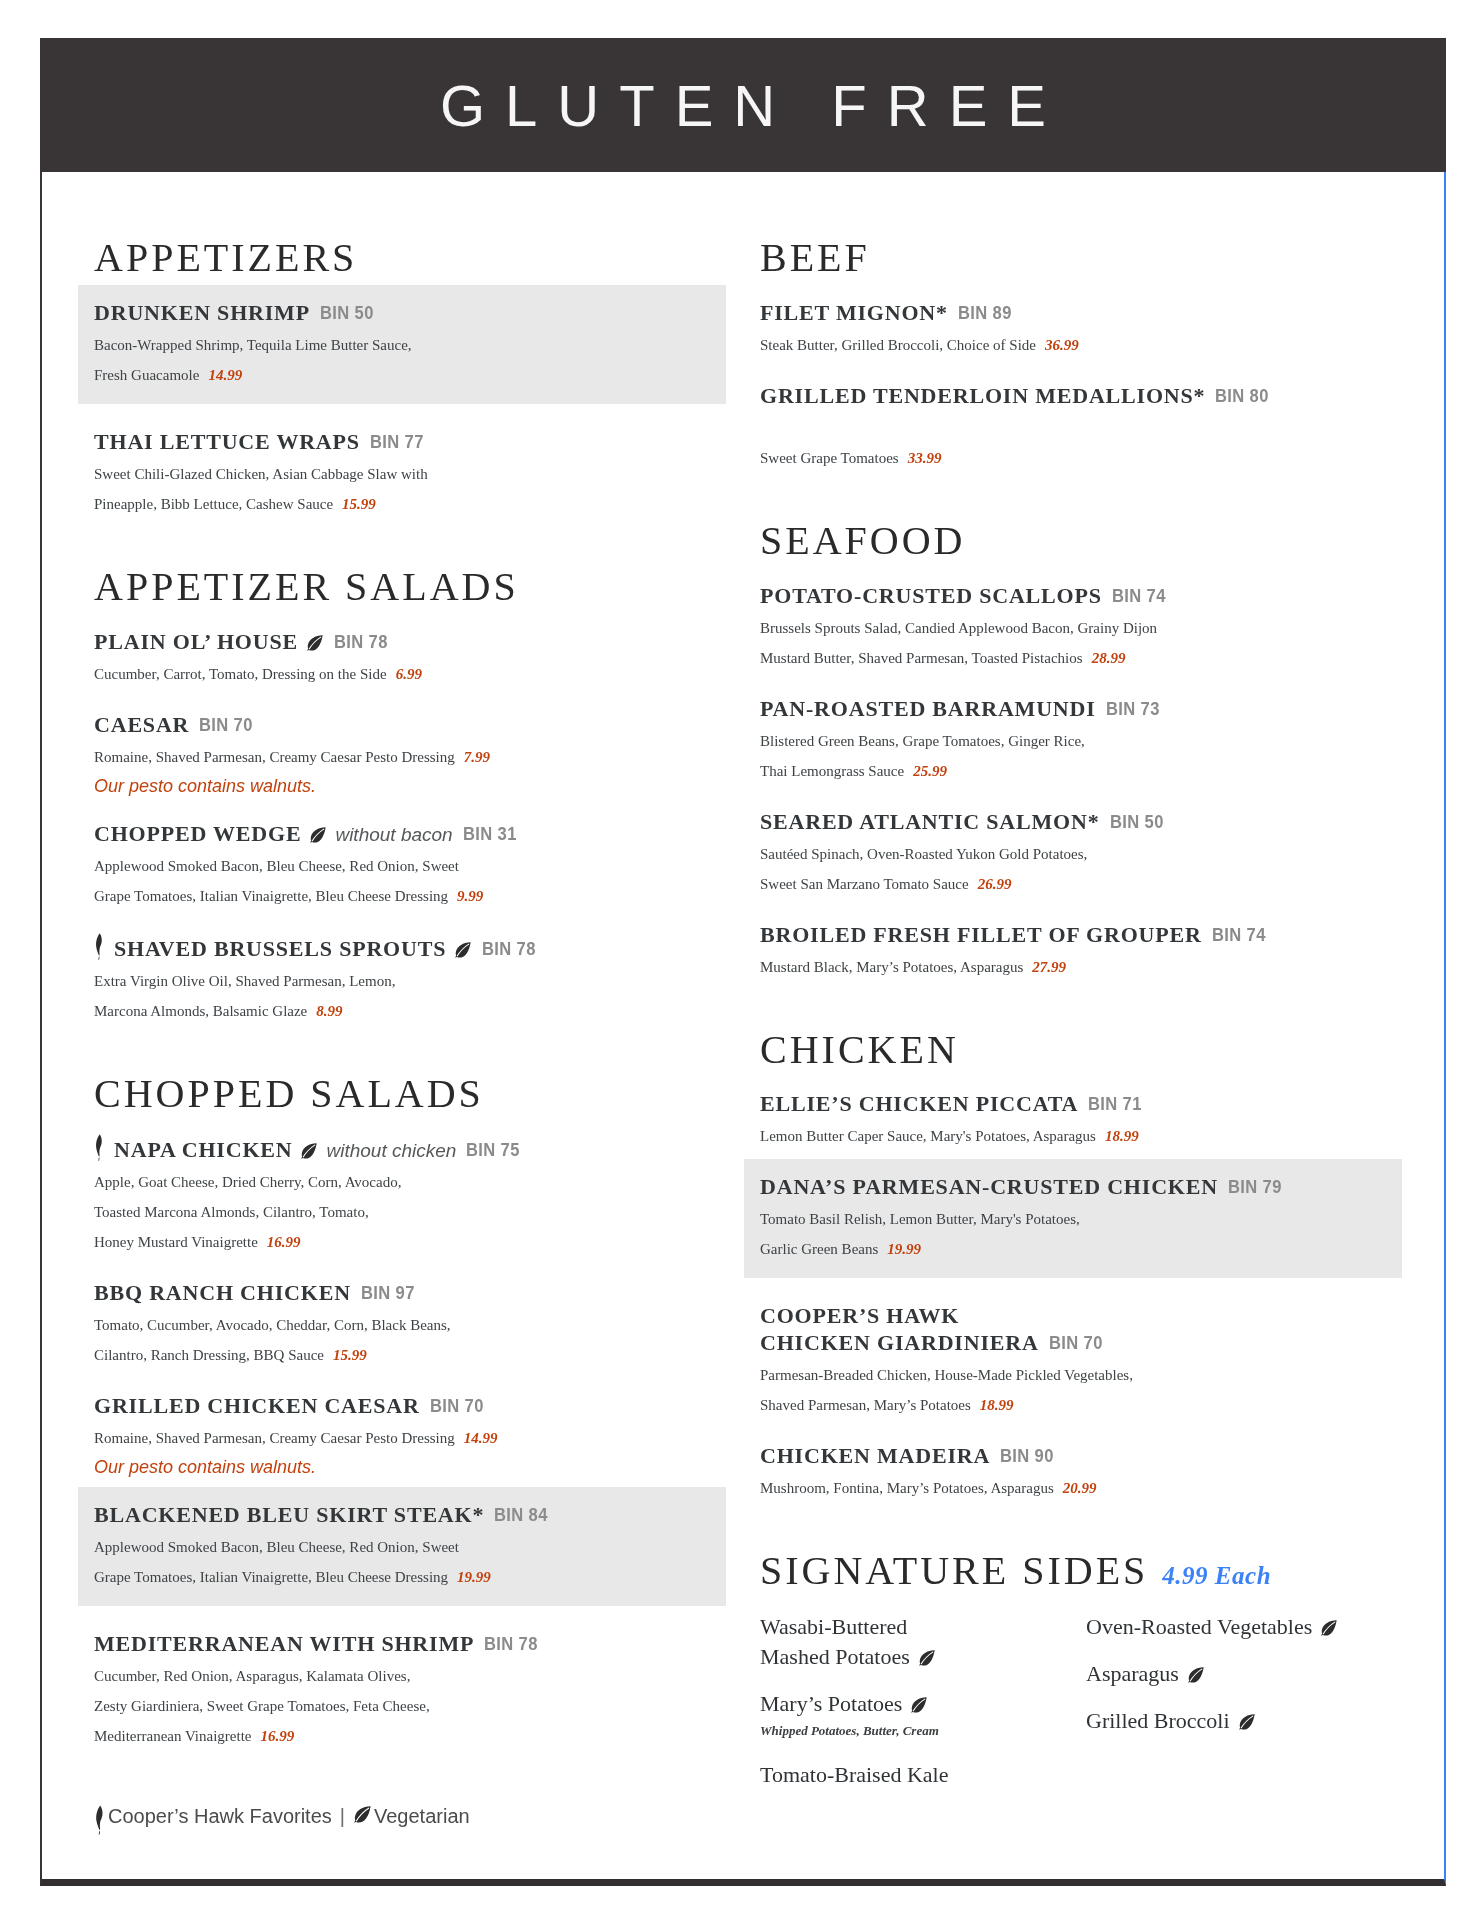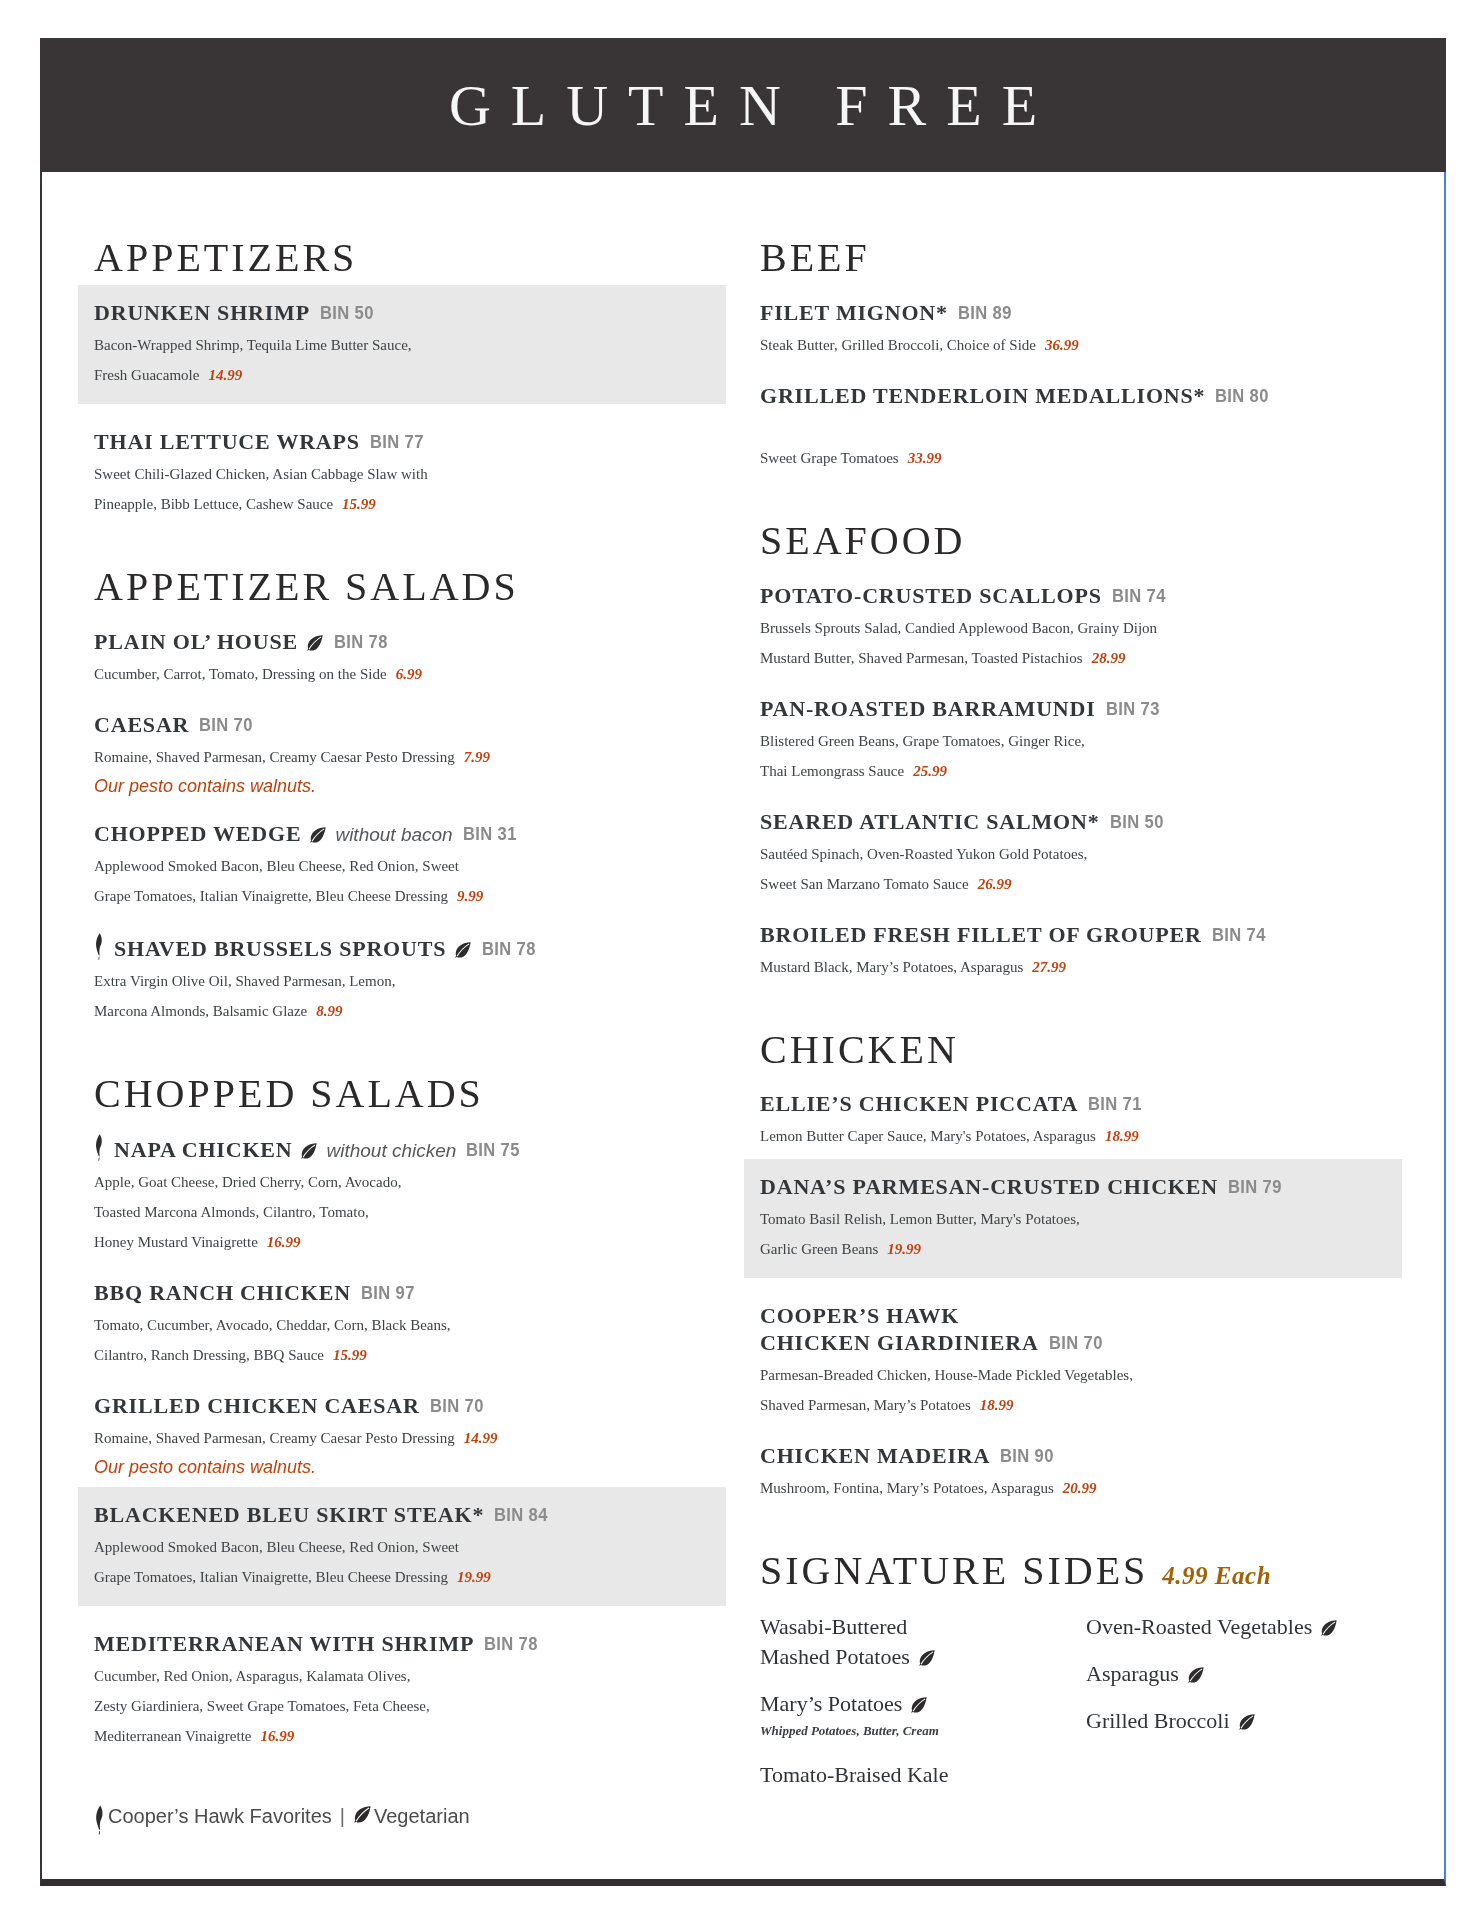--- a/index.html
+++ b/index.html
@@ -1,37 +1,37 @@
 <!DOCTYPE html>
 <html><head>
 <meta charset="utf-8">
 <style>
   html,body{margin:0;padding:0;background:#fff;}
   .page{position:relative;width:1484px;height:1920px;background:#fff;overflow:hidden;
         font-family:"Liberation Serif",serif;color:#3e4346;}
   
   .banner{position:absolute;left:40px;right:38px;top:38px;height:134px;background:#393536;
           display:flex;align-items:center;justify-content:center;}
-  .banner h1{margin:7px;font-family:Liberation Serif, serif;font-weight:400;font-size:58px;
+  .banner h1{margin:7px;font-family:Liberation Sans, sans-serif;font-weight:400;font-size:58px;
              letter-spacing:20px;color:#f7f6f6;text-indent:20px;}
   
   .frame{position:absolute;left:40px;right:38px;top:172px;bottom:34px;
          border-left:2px solid #393536;border-right:2px solid #3b82f6;border-bottom:7px solid #332f30;
          padding:64px 54px 0 52px;box-sizing:border-box;}
   .cols{display:flex;gap:46px;}
   .col{min-width:0;}
   .col-left{width:620px;flex:none;}
   .col-right{flex:1;}
   
   .section{margin-top:46px;}
   .col > .section:first-child{margin-top:0;}
   .section-title{margin:0 0 18px 0;font-family:"Liberation Serif",serif;font-weight:400;
                  font-size:40px;line-height:1.12;letter-spacing:3px;color:#2b292a;}
   .title-suffix{font-size:25px;font-style:italic;font-weight:600;letter-spacing:0.5px;
-                margin-left:14px;color:#a16207;}
+                margin-left:14px;color:#3b82f6;}
   
   .item{margin-bottom:22px;}
   .item.hl{background:#e8e8e8;padding:14px 16px;margin:-14px -12px 24px -16px;}
   .name-row{font-weight:700;font-size:22px;line-height:27px;letter-spacing:0.8px;color:#33373a;}
   .iname{white-space:pre-wrap;}
   .bin{font-family:"Liberation Sans",sans-serif;font-weight:700;font-size:18px;color:#8b8b8b;
        letter-spacing:0.4px;margin-left:10px;display:inline-block;transform:scaleX(0.92);
        transform-origin:left center;vertical-align:1px;}
   .variant{font-family:"Liberation Sans",sans-serif;font-style:italic;font-weight:400;
            font-size:19px;letter-spacing:0;color:#55585a;margin-left:8px;}

